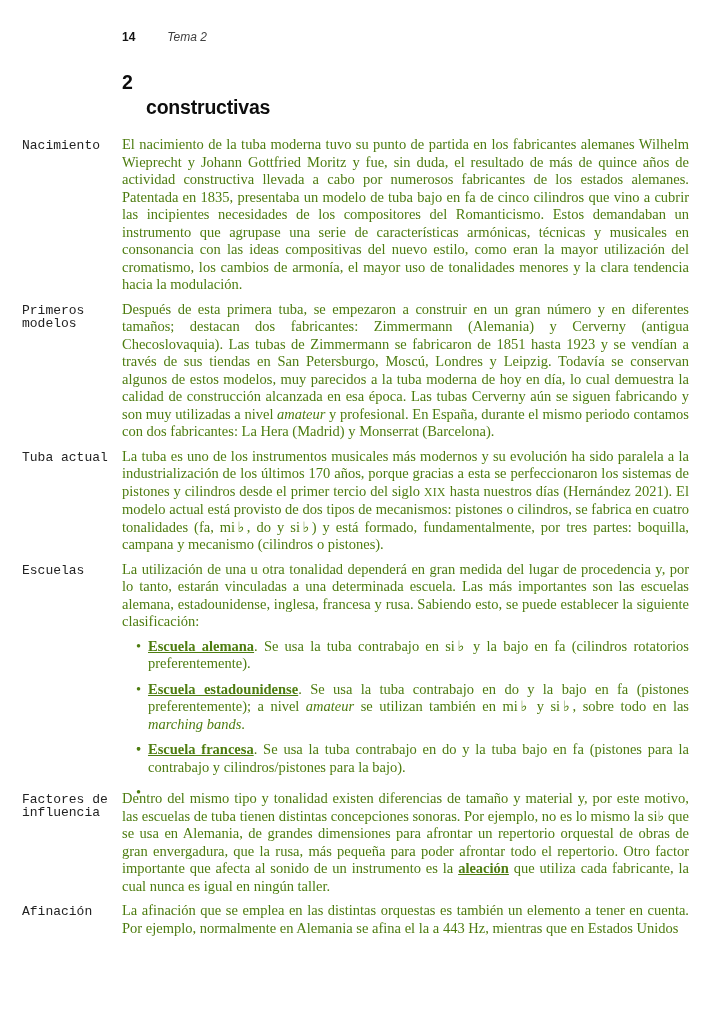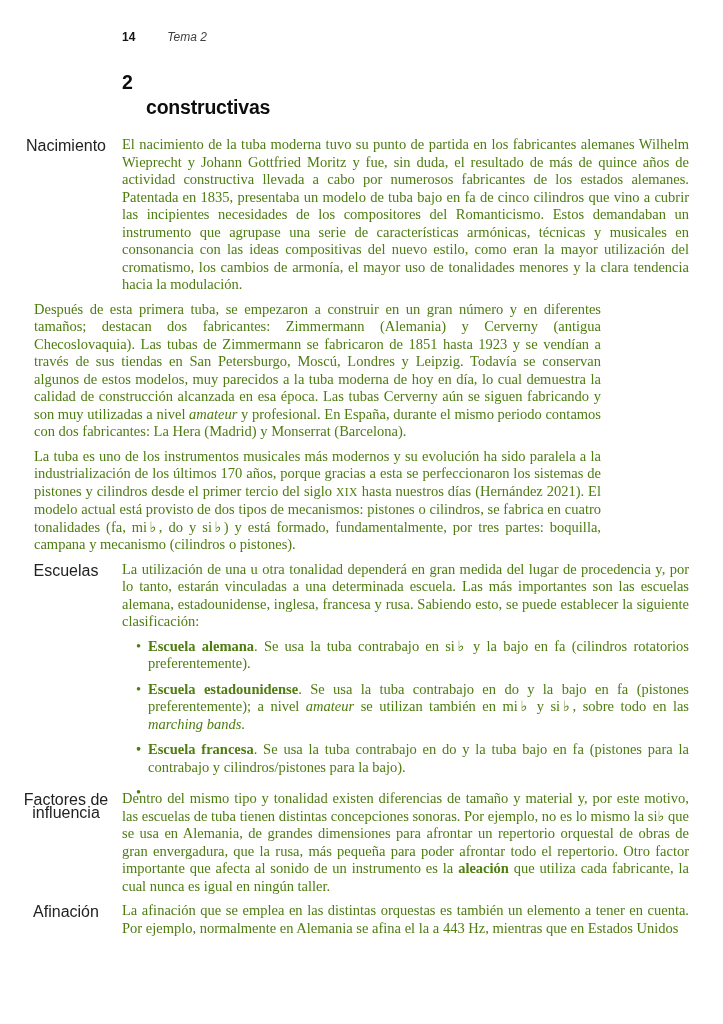--- a/index.html
+++ b/index.html
@@ -41,23 +41,23 @@
   }
   .chapter-number { width: 24px; flex: none; }
   .chapter-text { width: 520px; }
 
   
   .content { margin-top: 16px; }
   .para { display: flex; margin-bottom: 7px; }
   .plabel {
     width: 88px;
     flex: none;
-    text-align: center;
-    font-family: Liberation Sans, sans-serif;
-    font-size: 16px;
+    text-align: left;
+    font-family: Liberation Mono, monospace;
+    font-size: 13px;
     line-height: 13px;
     padding-top: 3px;
     color: #222222;
   }
   .pgap { width: 12px; flex: none; }
   .pbody {
     width: 567px;
     flex: none;
     font-size: 14.5px;
     line-height: 17.5px;
@@ -74,21 +74,21 @@
     text-align: justify;
   }
   .bmark {
     position: absolute;
     left: 14px;
     top: 0;
     font-size: 14.5px;
   }
 
   
-  .b { font-weight: bold; }
+  .b { font-weight: bold; text-decoration: underline; }
   .i { font-style: italic; }
   .sc { text-transform: uppercase; font-size: 0.8em; letter-spacing: 0.4px; }
 </style>
 </head>
 <body>
 
 <div class="page">
 
   <div class="running-header">
     <span class="page-number">14</span>
@@ -105,25 +105,27 @@
 
   <div class="content">
 
     <div class="para">
       <div class="plabel">Nacimiento</div>
       <div class="pgap"></div>
       <div class="pbody"><span>El nacimiento de la tuba moderna tuvo su punto de partida en los fabricantes alemanes Wilhelm Wieprecht y Johann Gottfried Moritz y fue, sin duda, el resultado de más de quince años de actividad constructiva llevada a cabo por numerosos fabricantes de los estados alemanes. Patentada en 1835, presentaba un modelo de tuba bajo en fa de cinco cilindros que vino a cubrir las incipientes necesidades de los compositores del Romanticismo. Estos demandaban un instrumento que agrupase una serie de características armónicas, técnicas y musicales en consonancia con las ideas compositivas del nuevo estilo, como eran la mayor utilización del cromatismo, los cambios de armonía, el mayor uso de tonalidades menores y la clara tendencia hacia la modulación.</span></div>
     </div>
 
     <div class="para">
+      <div class="plabel">Primeros modelos</div>
       <div class="pgap"></div>
       <div class="pbody"><span>Después de esta primera tuba, se empezaron a construir en un gran número y en diferentes tamaños; destacan dos fabricantes: Zimmermann (Alemania) y Cerverny (antigua Checoslovaquia). Las tubas de Zimmermann se fabricaron de 1851 hasta 1923 y se vendían a través de sus tiendas en San Petersburgo, Moscú, Londres y Leipzig. Todavía se conservan algunos de estos modelos, muy parecidos a la tuba moderna de hoy en día, lo cual demuestra la calidad de construcción alcanzada en esa época. Las tubas Cerverny aún se siguen fabricando y son muy utilizadas a nivel </span><span class="i">amateur</span><span> y profesional. En España, durante el mismo periodo contamos con dos fabricantes: La Hera (Madrid) y Monserrat (Barcelona).</span></div>
     </div>
 
     <div class="para">
+      <div class="plabel">Tuba actual</div>
       <div class="pgap"></div>
       <div class="pbody"><span>La tuba es uno de los instrumentos musicales más modernos y su evolución ha sido paralela a la industrialización de los últimos 170 años, porque gracias a esta se perfeccionaron los sistemas de pistones y cilindros desde el primer tercio del siglo </span><span class="sc">xix</span><span> hasta nuestros días (Hernández 2021). El modelo actual está provisto de dos tipos de mecanismos: pistones o cilindros, se fabrica en cuatro tonalidades (fa, mi♭, do y si♭) y está formado, fundamentalmente, por tres partes: boquilla, campana y mecanismo (cilindros o pistones).</span></div>
     </div>
 
     <div class="para">
       <div class="plabel">Escuelas</div>
       <div class="pgap"></div>
       <div class="pbody"><span>La utilización de una u otra tonalidad dependerá en gran medida del lugar de procedencia y, por lo tanto, estarán vinculadas a una determinada escuela. Las más importantes son las escuelas alemana, estadounidense, inglesa, francesa y rusa. Sabiendo esto, se puede establecer la siguiente clasificación:</span></div>
     </div>
 

